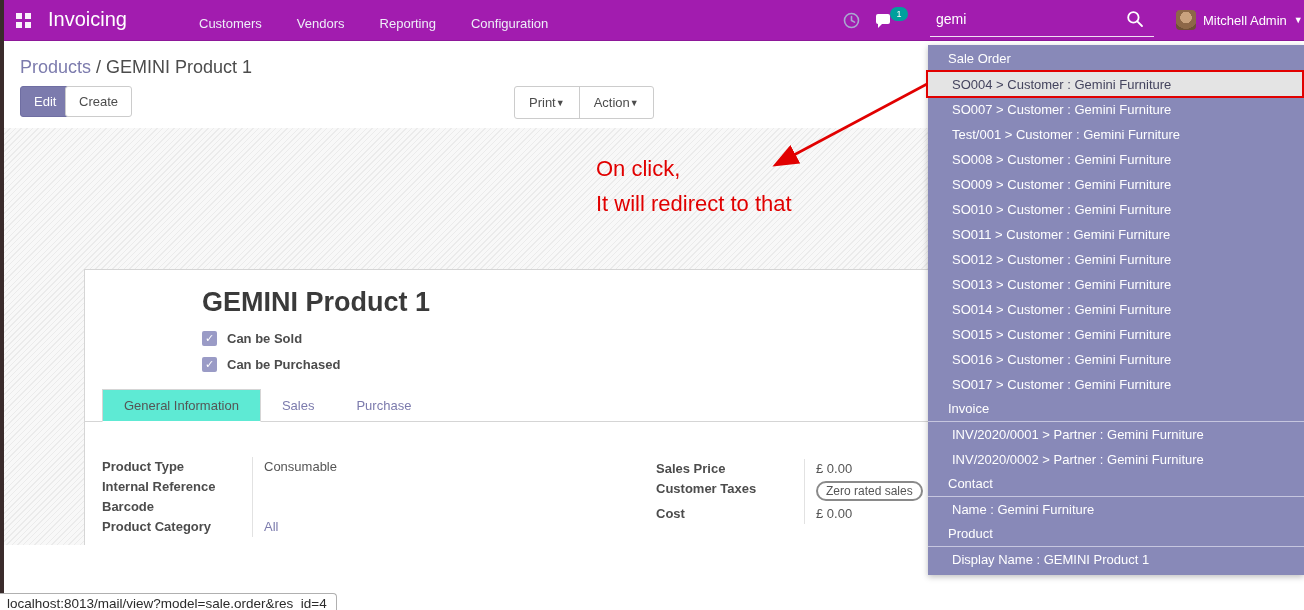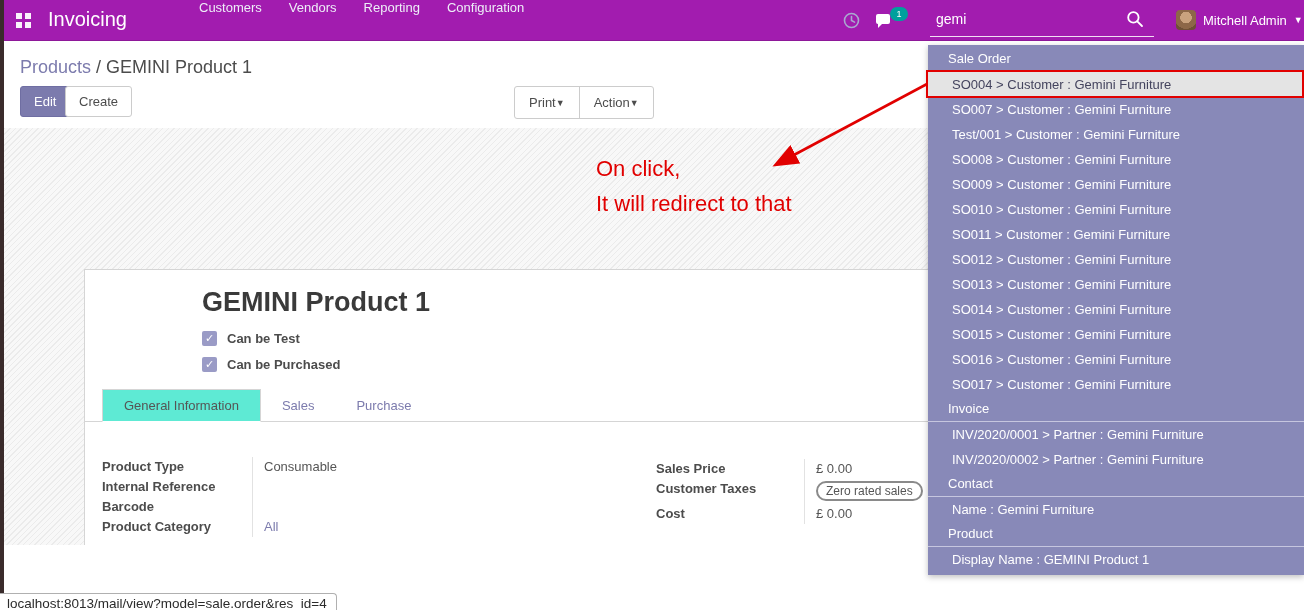--- a/index.html
+++ b/index.html
@@ -10,21 +10,21 @@
   
   .left-strip{position:absolute;left:0;top:0;width:4px;height:610px;background:#3a2b2b;z-index:60;}
 
   
   .navbar{position:absolute;left:2px;top:0;width:1304px;height:41px;background:#a21caf;z-index:40;
           box-shadow:inset 0 -1px 0 rgba(0,0,0,.12);}
   .apps-icon{position:absolute;left:14px;top:13px;width:15px;height:15px;display:grid;
              grid-template-columns:6px 6px;grid-template-rows:6px 6px;gap:3px;cursor:pointer;}
   .apps-icon span{background:#fff;opacity:.95;}
   .brand{position:absolute;left:46px;top:8px;font-size:20px;color:#fff;font-weight:400;}
-  .nav-menu{position:absolute;left:197px;top:0;height:47px;display:flex;gap:27px;}
+  .nav-menu{position:absolute;left:197px;top:0;height:47px;display:flex;align-items:center;gap:35px;}
   .nav-item{font-size:13px;color:#eeeef8;cursor:pointer;}
   .icon-btn{position:absolute;top:12px;cursor:pointer;}
   .badge{position:absolute;left:888px;top:7px;min-width:14px;height:14px;border-radius:8px;
          background:#00a09d;color:#fff;font-size:9px;line-height:14px;text-align:center;padding:0 2px;z-index:2;}
   .nav-search{position:absolute;left:928px;top:8px;width:224px;height:29px;z-index:2;}
   .nav-search .q{position:absolute;left:6px;top:3px;font-size:14px;color:#fff;}
   .nav-search .ul{position:absolute;left:0;bottom:0;width:224px;height:1px;background:rgba(255,255,255,.85);}
   .nav-search svg{position:absolute;right:10px;top:2px;}
   .user{position:absolute;left:1174px;top:10px;display:flex;align-items:center;gap:7px;cursor:pointer;}
   .avatar{width:20px;height:20px;border-radius:4px;background:radial-gradient(circle at 50% 38%,#caa27e 0 36%,#8d6748 37% 70%,#6e4f36 71%);}
@@ -159,21 +159,21 @@
       <span class="dcaret">▼</span>
     </div>
 </div>
 
 <div class="work-area">
   <div class="sheet">
     <div class="p-title">GEMINI Product 1</div>
     <div class="cb-rows">
         <div class="cb-row">
           <div class="cb-box">✓</div>
-          <div class="cb-label">Can be Test</div>
+          <div class="cb-label">Can be Sold</div>
         </div>
         <div class="cb-row">
           <div class="cb-box">✓</div>
           <div class="cb-label">Can be Purchased</div>
         </div>
       </div>
     <div class="tabs">
         <div class="tab active">General Information</div>
         <div class="tab">Sales</div>
         <div class="tab">Purchase</div>

